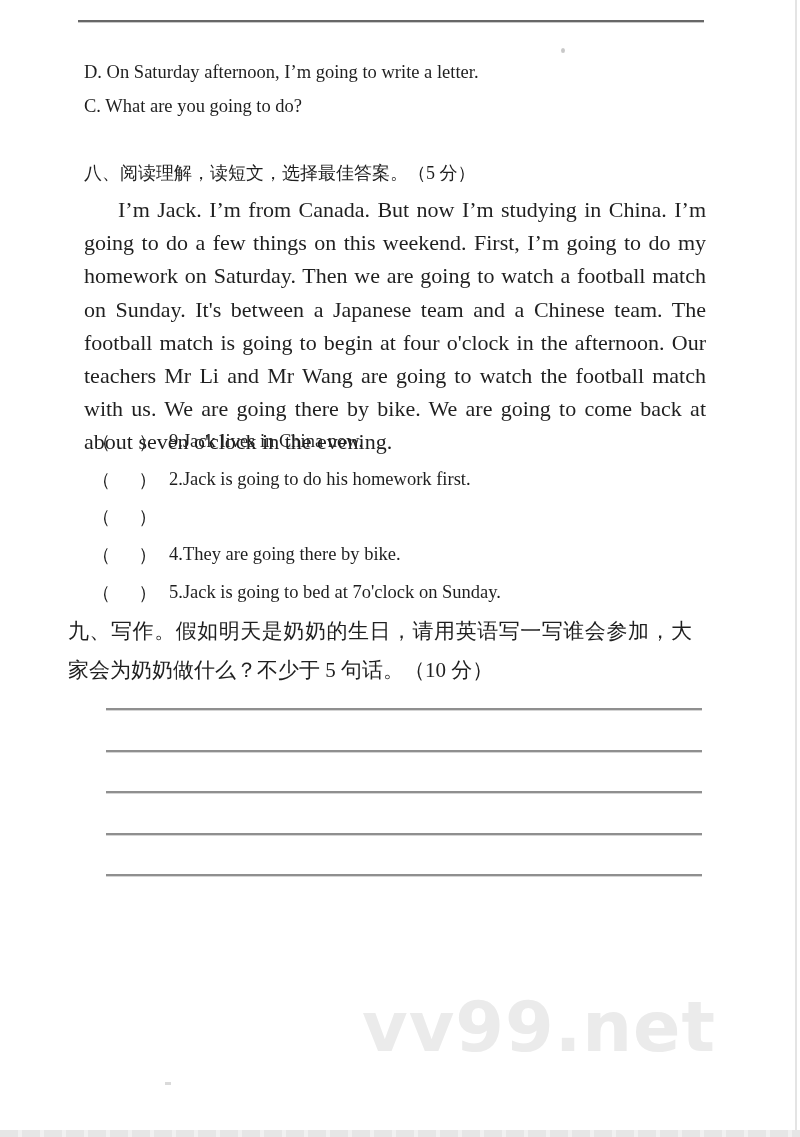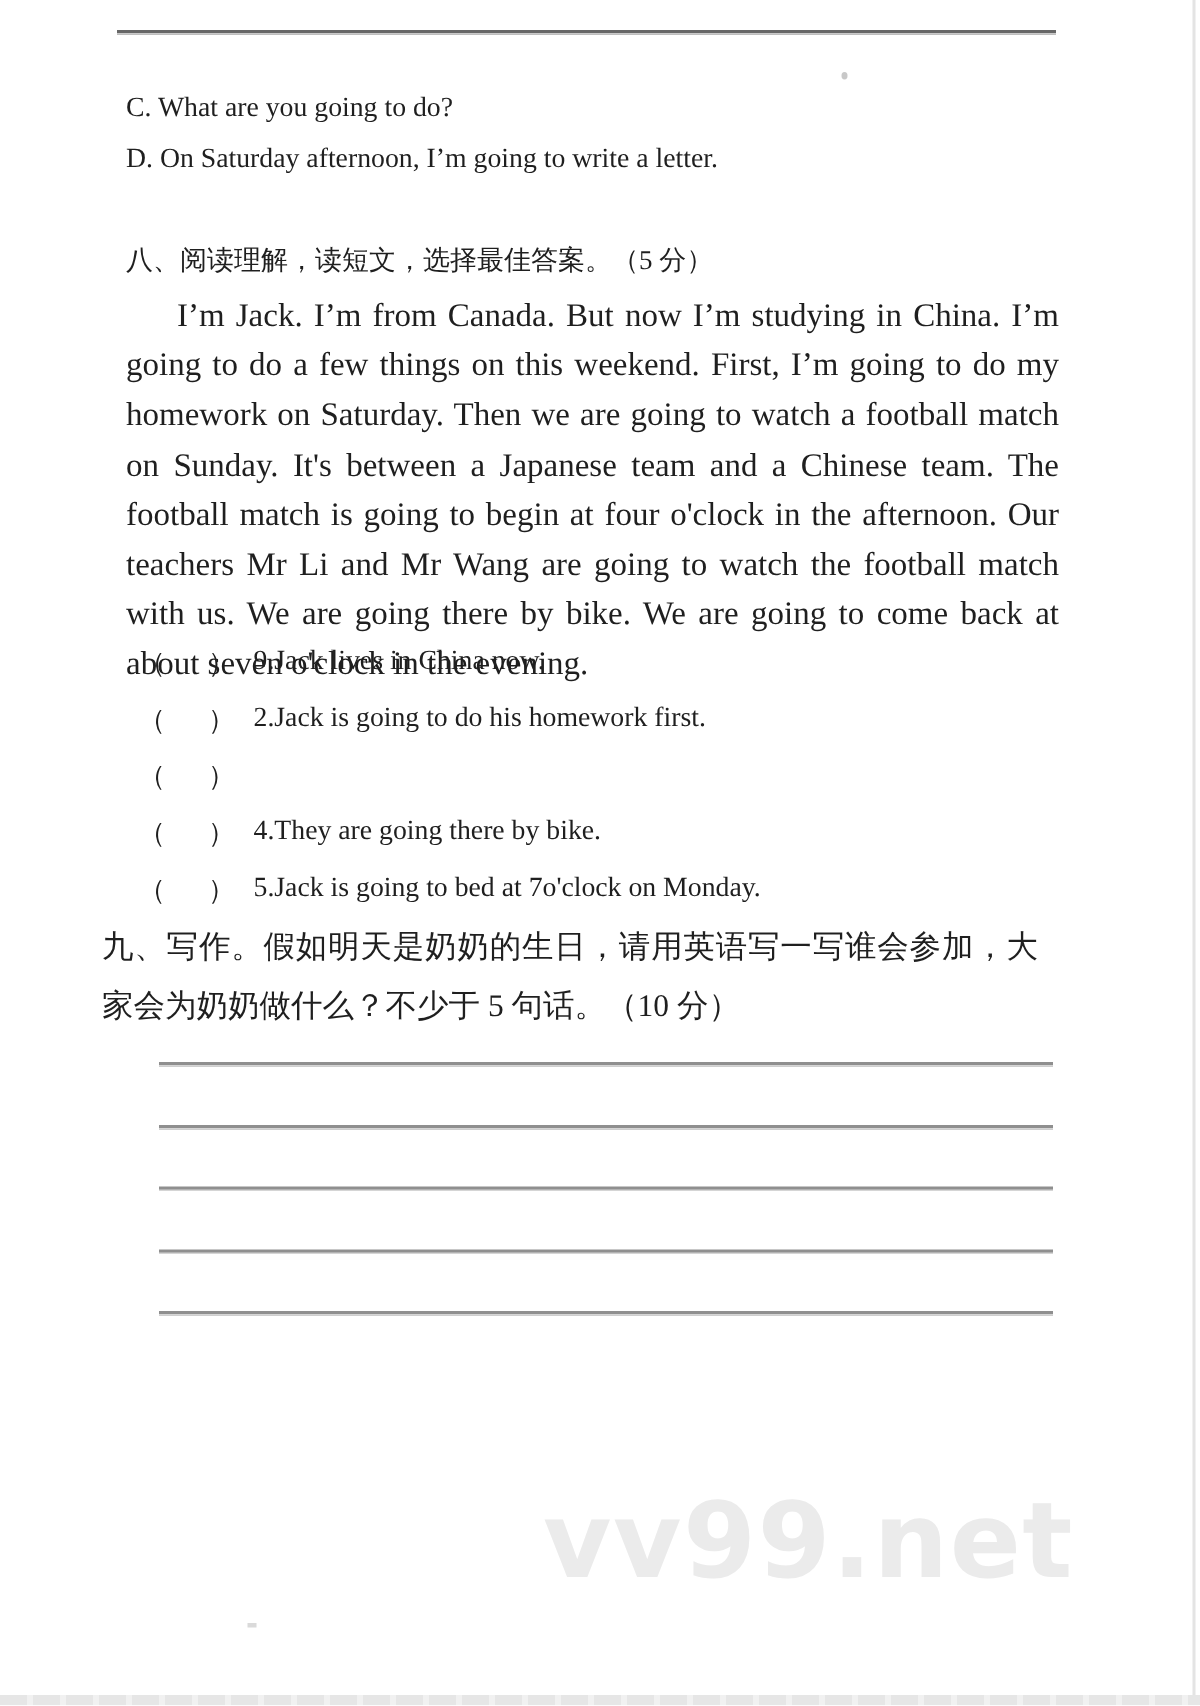--- a/index.html
+++ b/index.html
@@ -134,22 +134,22 @@
 </style>
 </head>
 <body>
 
 <div class="page">
 
   <div class="top-rule"></div>
   <div class="speck-1"></div>
 
   <div class="options">
+    <div>D. On Saturday afternoon, I’m going to write a letter.</div>
     <div>C. What are you going to do?</div>
-    <div>D. On Saturday afternoon, I’m going to write a letter.</div>
   </div>
 
   <div class="section-heading-8">八、阅读理解，读短文，选择最佳答案。（5 分）</div>
 
   <div class="passage">I’m Jack. I’m from Canada. But now I’m studying in China. I’m going to do a few things on this weekend. First, I’m going to do my homework on Saturday. Then we are going to watch a football match on Sunday. It's between a Japanese team and a Chinese team. The football match is going to begin at four o'clock in the afternoon. Our teachers Mr Li and Mr Wang are going to watch the football match with us. We are going there by bike. We are going to come back at about seven o'clock in the evening.</div>
 
   <div class="questions">
     <div class="q-row">
       <span>（</span>
         <span class="q-gap"></span>
@@ -170,21 +170,21 @@
     <div class="q-row">
       <span>（</span>
         <span class="q-gap"></span>
         <span>）</span>
       <span class="q-text">4.They are going there by bike.</span>
     </div>
     <div class="q-row">
       <span>（</span>
         <span class="q-gap"></span>
         <span>）</span>
-      <span class="q-text">5.Jack is going to bed at 7o'clock on Monday.</span>
+      <span class="q-text">5.Jack is going to bed at 7o'clock on Sunday.</span>
     </div>
   </div>
 
   <div class="section-heading-9">九、写作。假如明天是奶奶的生日，请用英语写一写谁会参加，大家会为奶奶做什么？不少于 5 句话。（10 分）</div>
 
   <div class="w-line w-line-1"></div>
   <div class="w-line w-line-2"></div>
   <div class="w-line w-line-3"></div>
   <div class="w-line w-line-4"></div>
   <div class="w-line w-line-5"></div>

